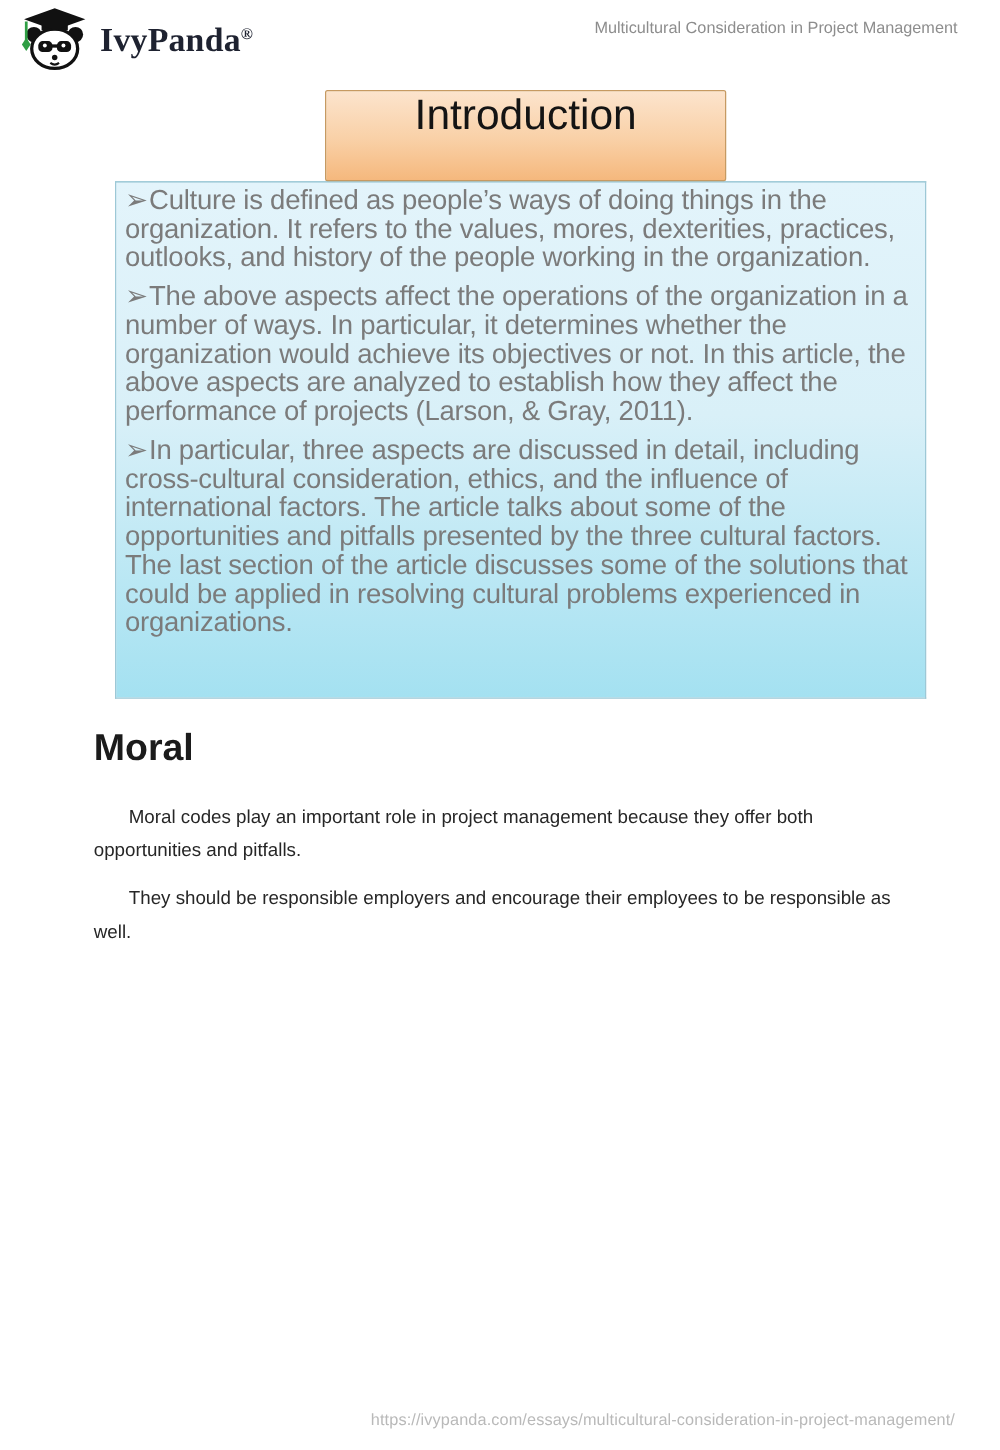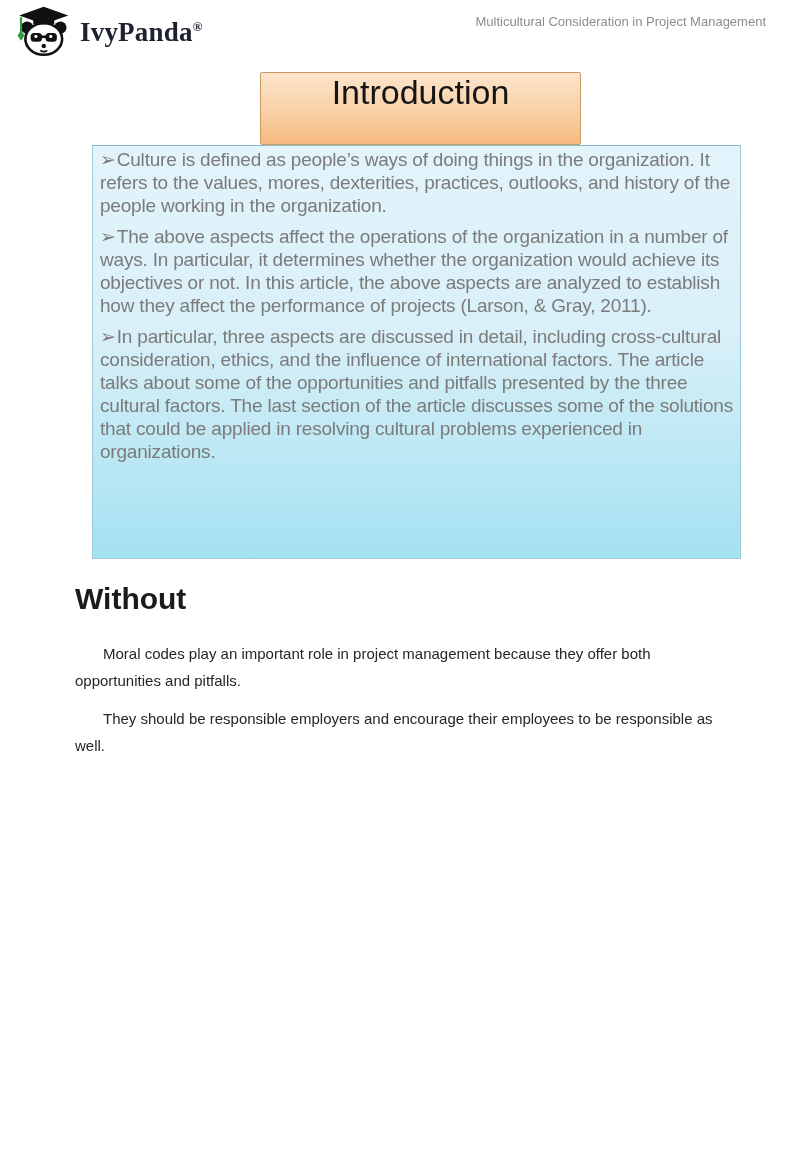--- a/index.html
+++ b/index.html
@@ -56,21 +56,21 @@
     left: 92px; top: 145px;
     width: 649px; height: 414px;
     background: linear-gradient(180deg, var(--blue-top, #e3f4fb) 0%, #d9f0f8 45%, var(--blue-bottom, #a4e1f1) 100%);
     border: 1px solid #9dc8d6;
     border-top-color: #84bccd;
     padding: 2px 7px;
     z-index: 1;
   }
   .slide-body-box ul { list-style: none; }
   .slide-body-box li {
-    font-size: 19px;
+    font-size: 22px;
     line-height: 23px;
     letter-spacing: -0.2px;
     color: #7b7b7b;
     margin-bottom: 8px;
   }
   .slide-body-box li .arrow { margin-right: 1px; }
 
   
   .section-heading {
     position: absolute;
@@ -135,21 +135,22 @@
   </div>
 
   <div class="slide-body-box">
     <ul>
       <li><span class="arrow">➢</span><span>Culture is defined as people’s ways of doing things in the organization. It refers to the values, mores, dexterities, practices, outlooks, and history of the people working in the organization.</span></li>
       <li><span class="arrow">➢</span><span>The above aspects affect the operations of the organization in a number of ways. In particular, it determines whether the organization would achieve its objectives or not. In this article, the above aspects are analyzed to establish how they affect the performance of projects (Larson, &amp; Gray, 2011).</span></li>
       <li><span class="arrow">➢</span><span>In particular, three aspects are discussed in detail, including cross-cultural consideration, ethics, and the influence of international factors. The article talks about some of the opportunities and pitfalls presented by the three cultural factors. The last section of the article discusses some of the solutions that could be applied in resolving cultural problems experienced in organizations.</span></li>
     </ul>
   </div>
 
-  <h1 class="section-heading">Without</h1>
+  <h1 class="section-heading">Moral</h1>
 
   <div class="article-body">
     <p>Moral codes play an important role in project management because they offer both opportunities and pitfalls.</p>
     <p>They should be responsible employers and encourage their employees to be responsible as well.</p>
   </div>
 
+  <div class="footer-url">https://ivypanda.com/essays/multicultural-consideration-in-project-management/</div>
 
 </div>
 
 </body></html>

